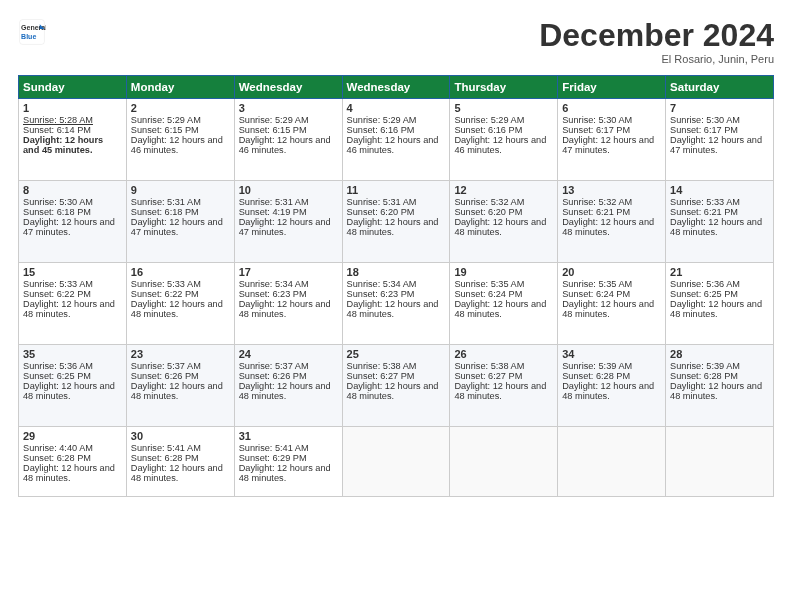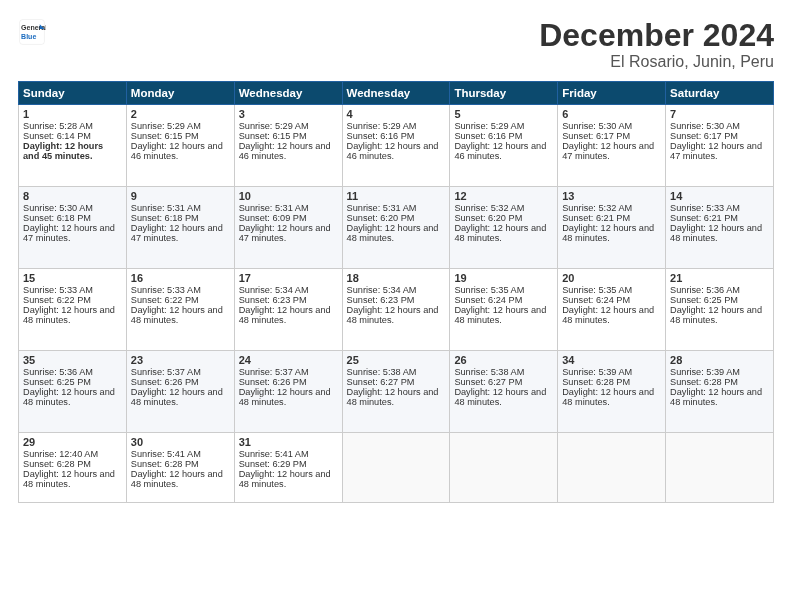--- a/index.html
+++ b/index.html
@@ -35,30 +35,30 @@
     .title-block {
       text-align: right;
     }
     .month-title {
       font-size: 32px;
       font-weight: bold;
       color: #333;
       line-height: 1.1;
     }
     .subtitle {
-      font-size: 16px;
+      font-size: 11px;
       color: #555;
     }
     .calendar-table {
       width: 100%;
       border-collapse: collapse;
       flex: 1;
     }
     .calendar-table th {
-      background-color: #0c4a6e;
+      background-color: #15803d;
       color: #fff;
       font-size: 11.5px;
       font-weight: bold;
       padding: 5px 4px;
       text-align: left;
       border: 1px solid #2060a0;
     }
     .calendar-table td {
       border: 1px solid #ccc;
       vertical-align: top;
@@ -113,21 +113,21 @@
           <th>Wednesday</th>
           <th>Thursday</th>
           <th>Friday</th>
           <th>Saturday</th>
         </tr>
     </thead>
     <tbody id="calendar-body">
         <tr>
           <td>
             <span class="day-num">1</span>
-            <span style="display: block;">Sunrise: 5:28 AM</span>
+            <span style="display: block; text-decoration: underline;">Sunrise: 5:28 AM</span>
             <span style="display: block;">Sunset: 6:14 PM</span>
             <span style="display: block; font-weight: bold;">Daylight: 12 hours and 45 minutes.</span>
           </td>
           <td>
             <span class="day-num">2</span>
             <span style="display: block;">Sunrise: 5:29 AM</span>
             <span style="display: block;">Sunset: 6:15 PM</span>
             <span style="display: block;">Daylight: 12 hours and 46 minutes.</span>
           </td>
           <td>
@@ -170,21 +170,21 @@
           </td>
           <td>
             <span class="day-num">9</span>
             <span style="display: block;">Sunrise: 5:31 AM</span>
             <span style="display: block;">Sunset: 6:18 PM</span>
             <span style="display: block;">Daylight: 12 hours and 47 minutes.</span>
           </td>
           <td>
             <span class="day-num">10</span>
             <span style="display: block;">Sunrise: 5:31 AM</span>
-            <span style="display: block;">Sunset: 6:09 PM</span>
+            <span style="display: block;">Sunset: 4:19 PM</span>
             <span style="display: block;">Daylight: 12 hours and 47 minutes.</span>
           </td>
           <td>
             <span class="day-num">11</span>
             <span style="display: block;">Sunrise: 5:31 AM</span>
             <span style="display: block;">Sunset: 6:20 PM</span>
             <span style="display: block;">Daylight: 12 hours and 48 minutes.</span>
           </td>
           <td>
             <span class="day-num">12</span>
@@ -289,21 +289,21 @@
           <td>
             <span class="day-num">28</span>
             <span style="display: block;">Sunrise: 5:39 AM</span>
             <span style="display: block;">Sunset: 6:28 PM</span>
             <span style="display: block;">Daylight: 12 hours and 48 minutes.</span>
           </td>
         </tr>
         <tr class="last-row">
           <td>
             <span class="day-num">29</span>
-            <span style="display: block;">Sunrise: 12:40 AM</span>
+            <span style="display: block;">Sunrise: 4:40 AM</span>
             <span style="display: block;">Sunset: 6:28 PM</span>
             <span style="display: block;">Daylight: 12 hours and 48 minutes.</span>
           </td>
           <td>
             <span class="day-num">30</span>
             <span style="display: block;">Sunrise: 5:41 AM</span>
             <span style="display: block;">Sunset: 6:28 PM</span>
             <span style="display: block;">Daylight: 12 hours and 48 minutes.</span>
           </td>
           <td>

